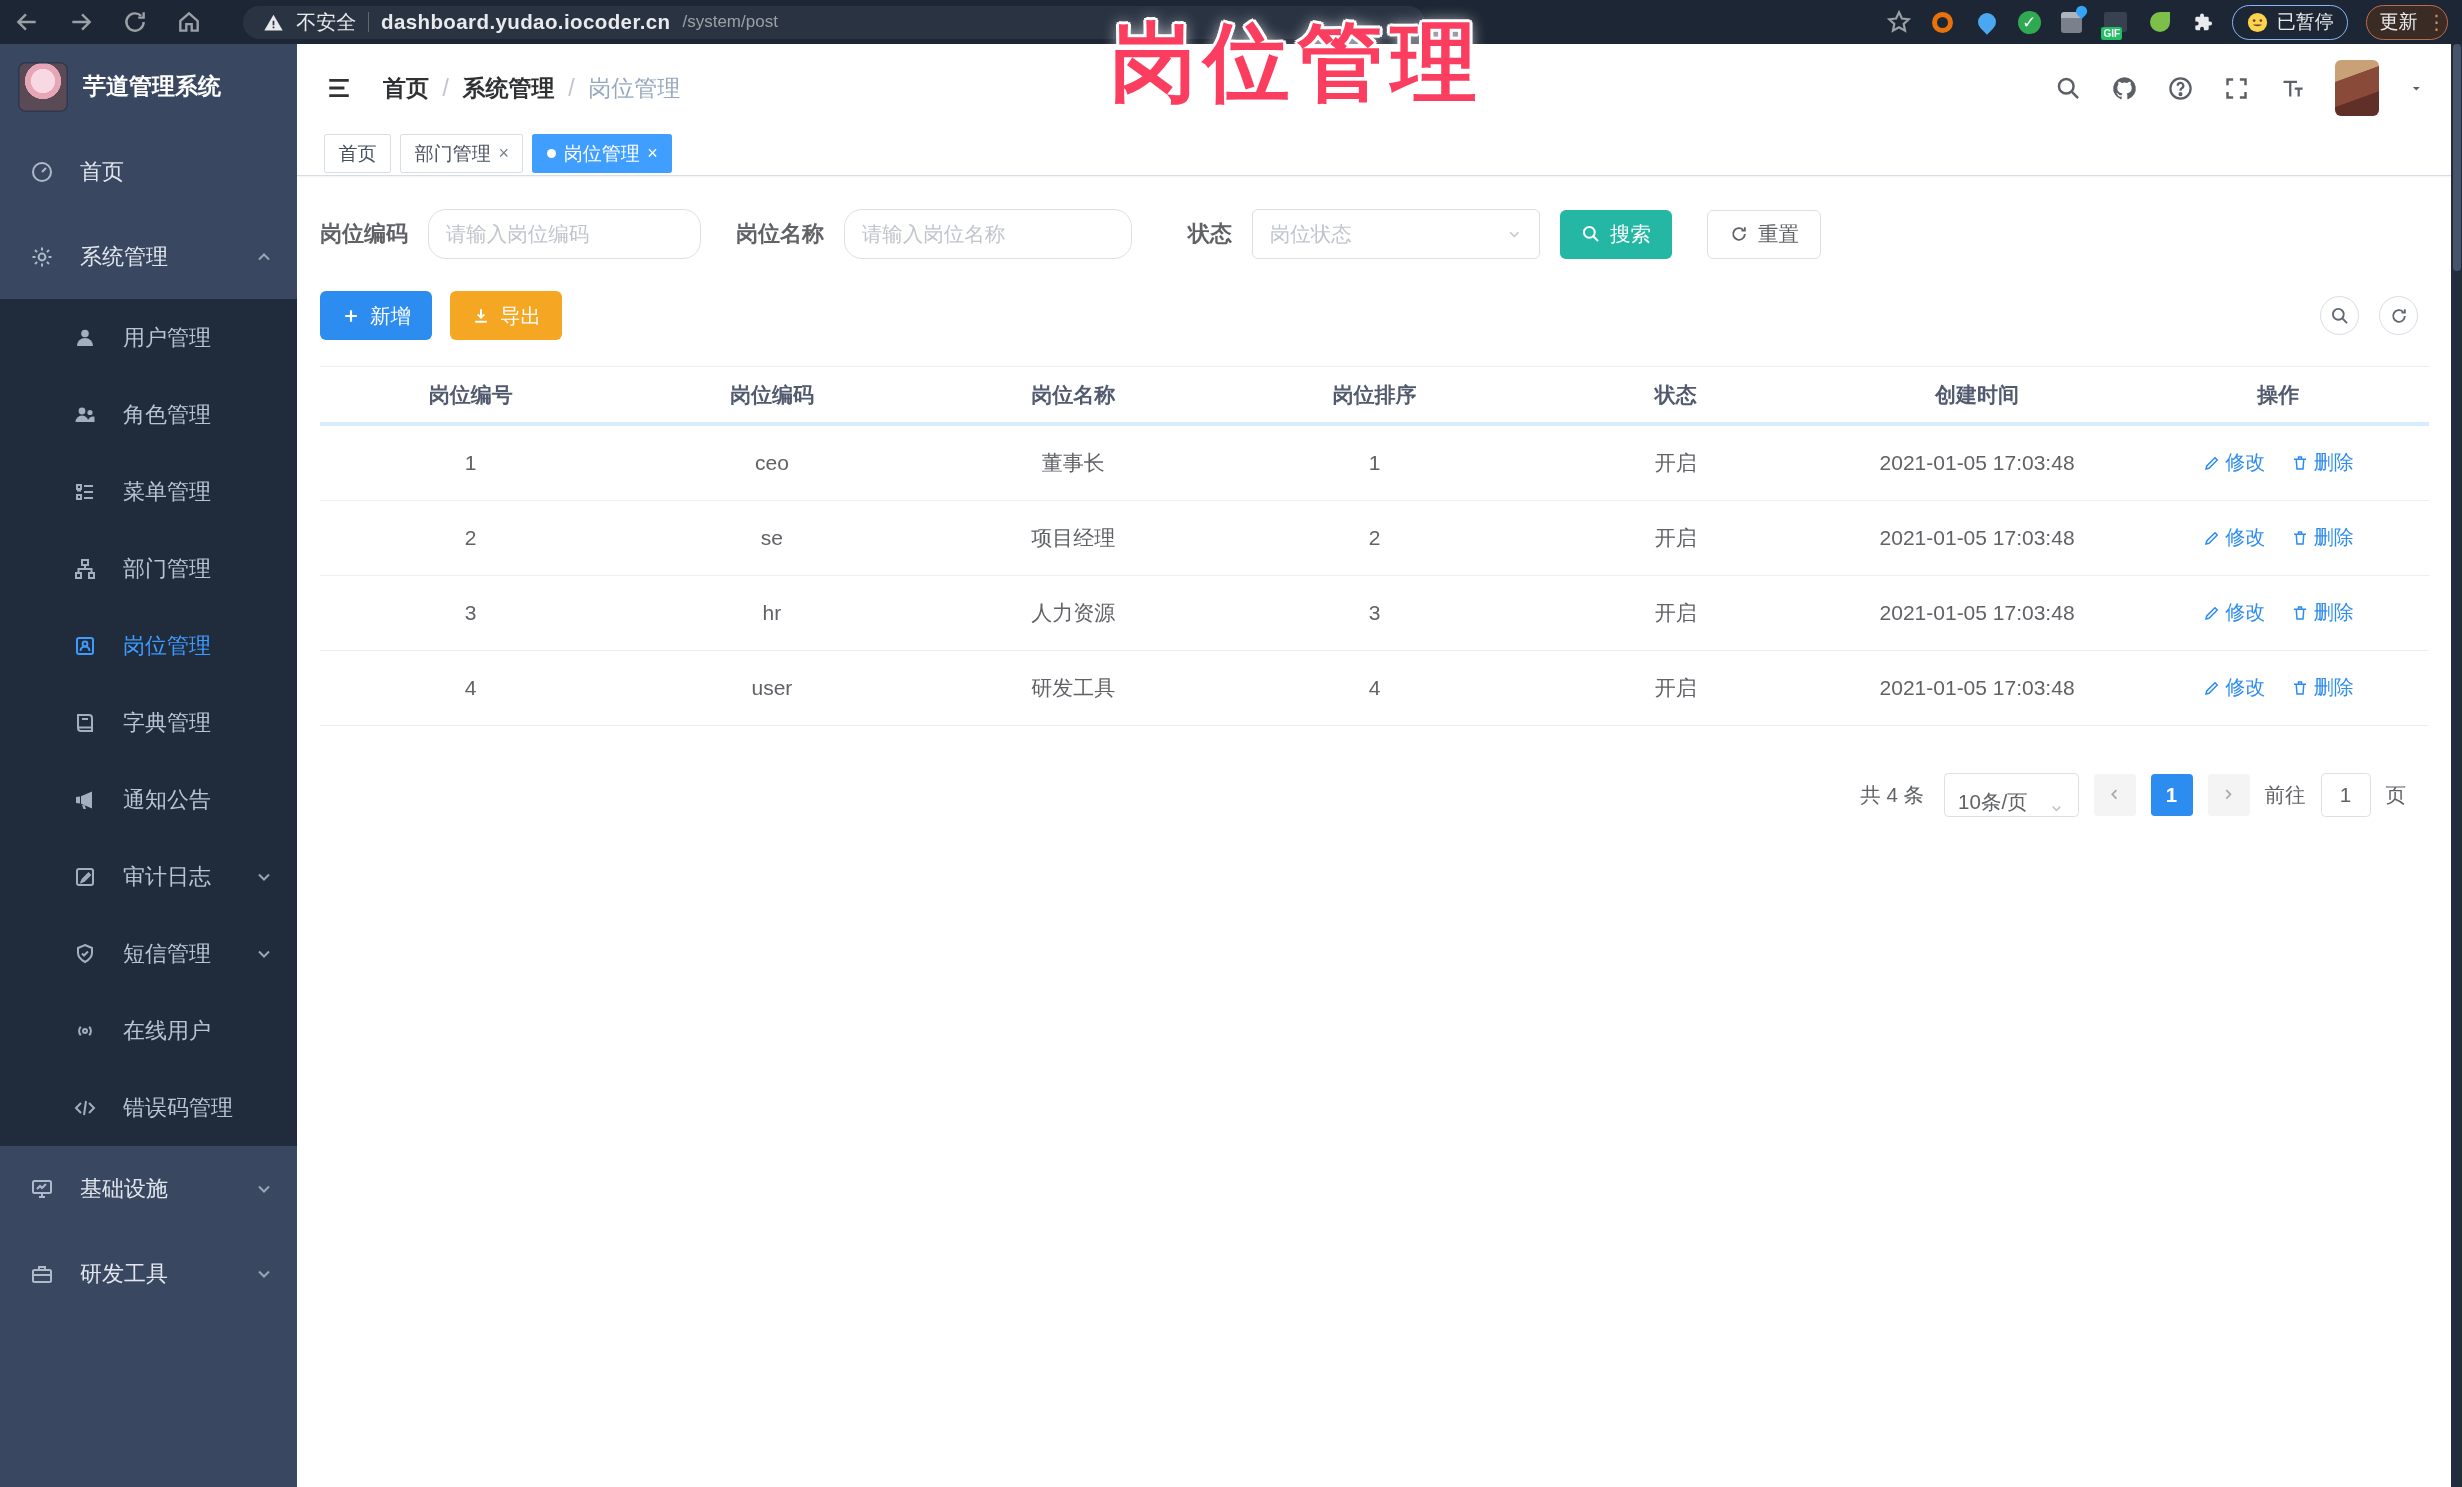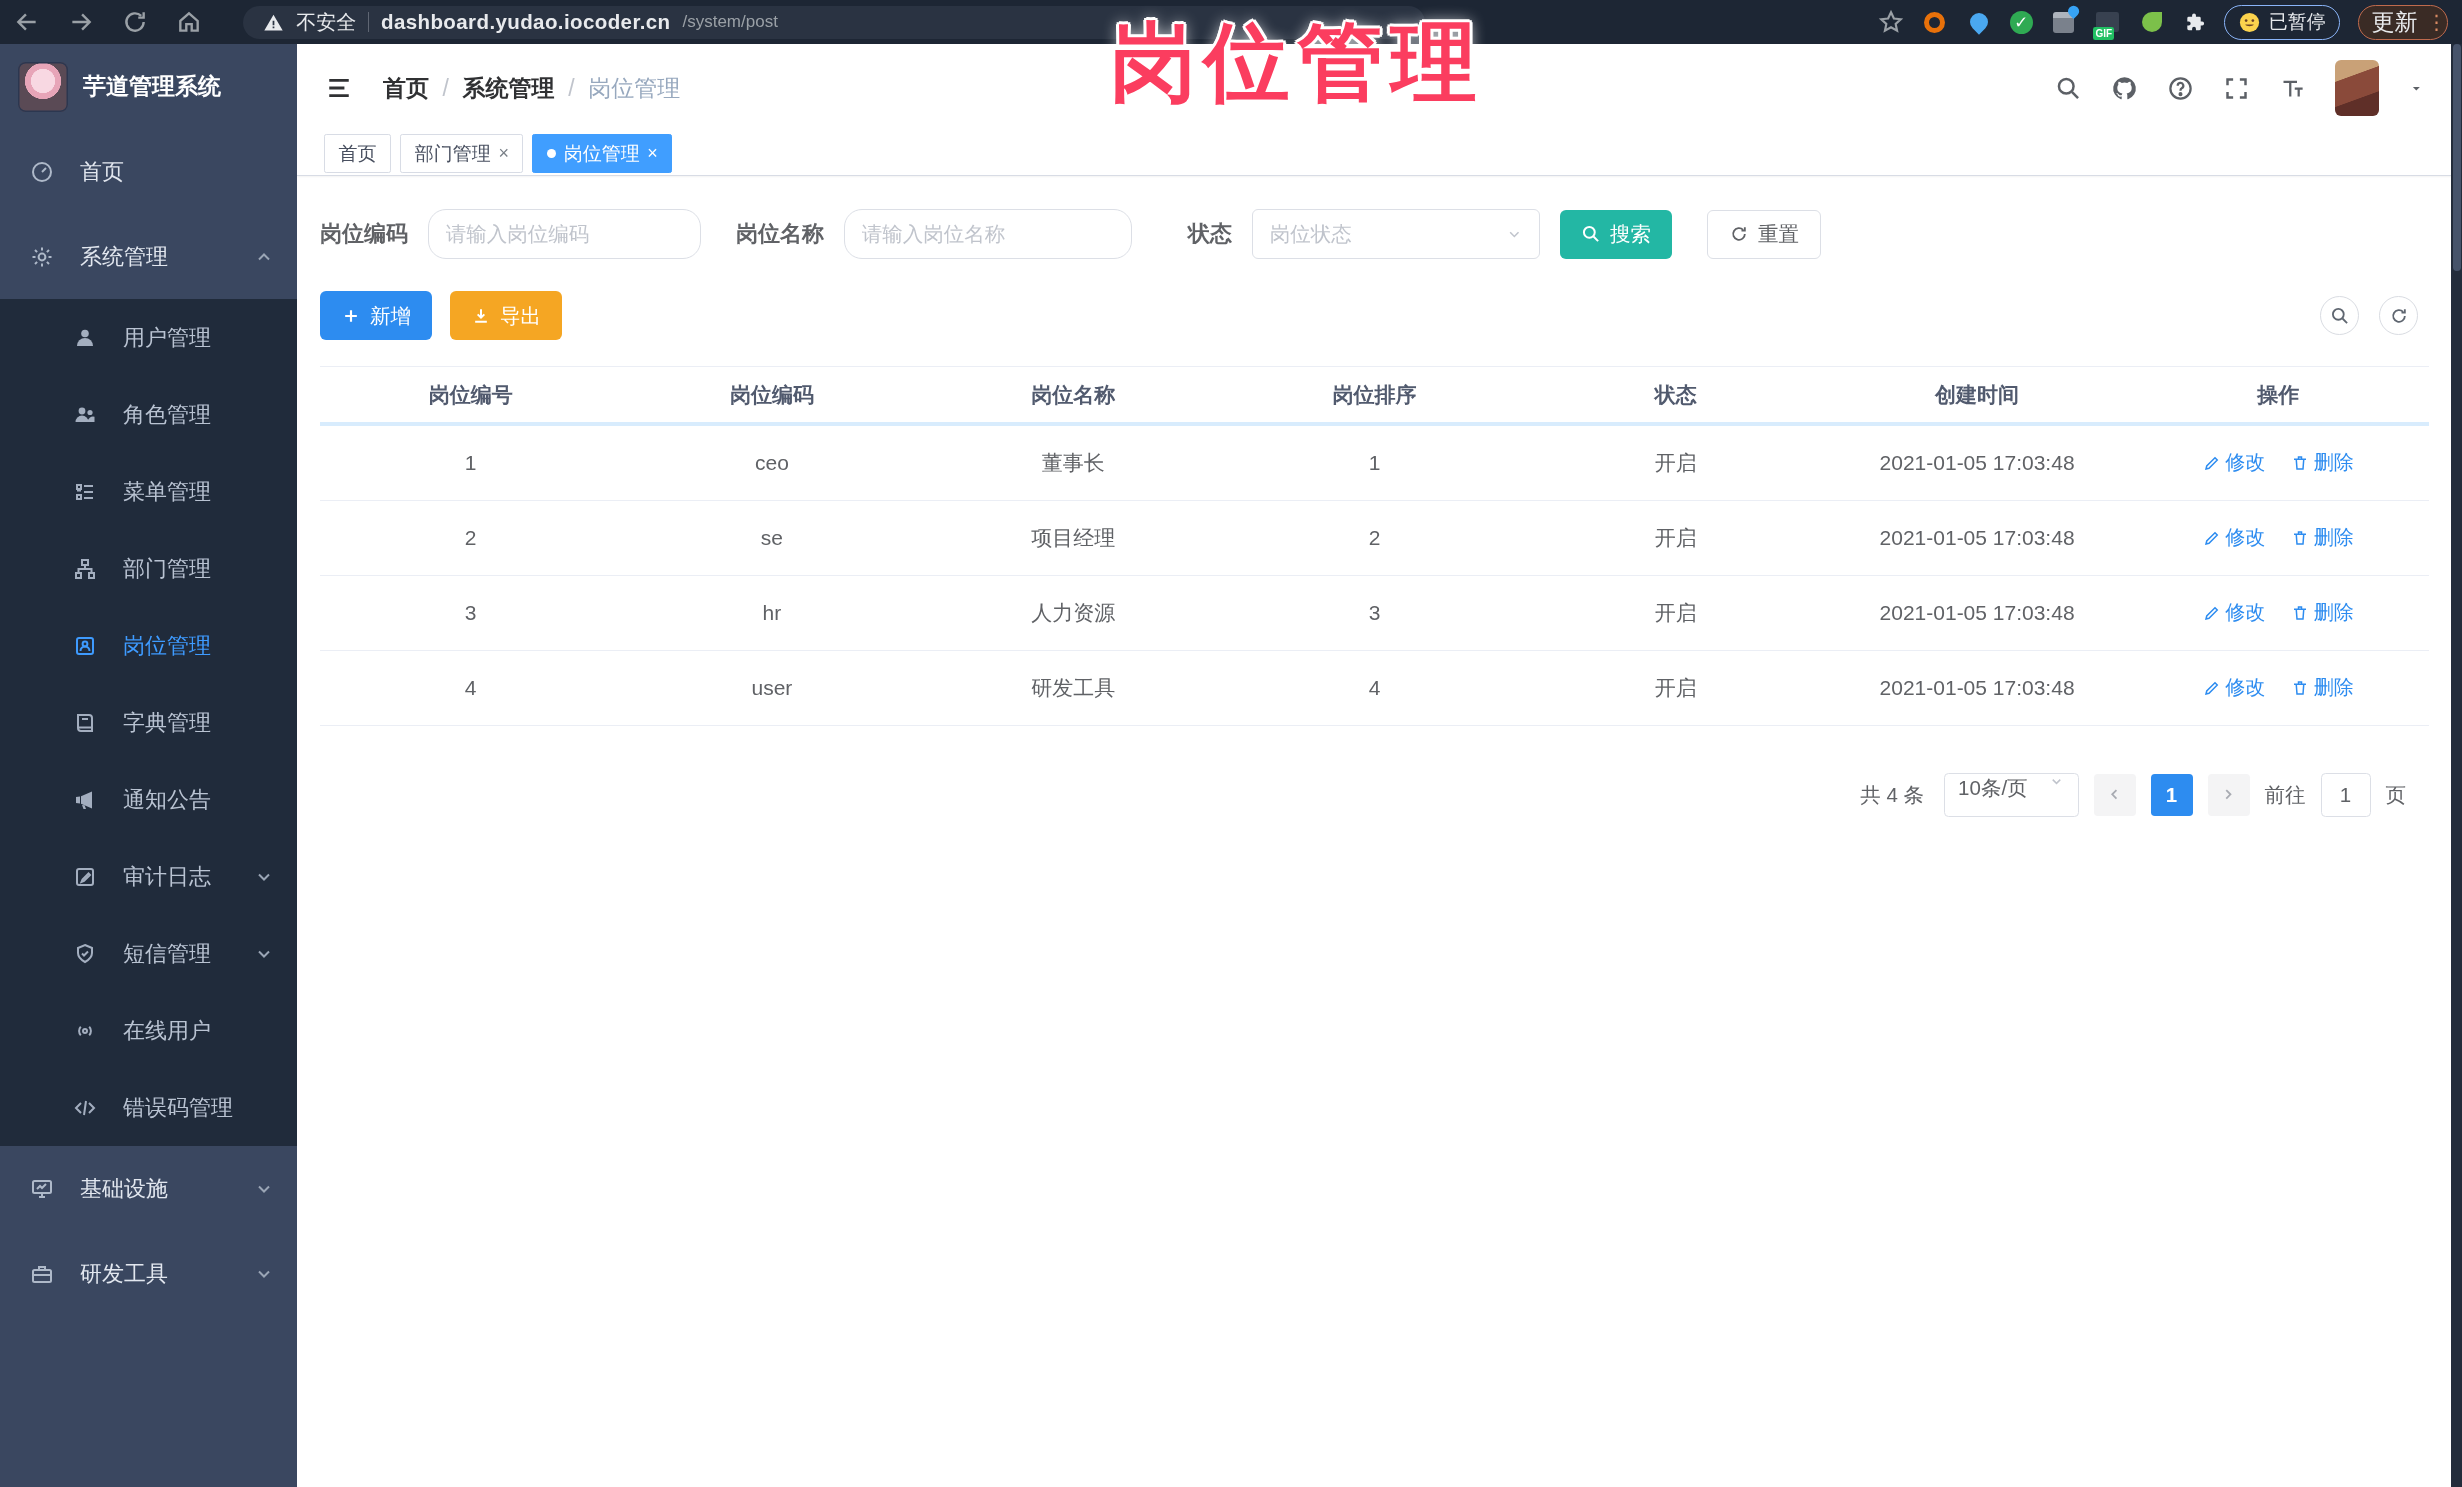--- a/index.html
+++ b/index.html
@@ -24,21 +24,21 @@
   .sliders { width:21px; height:21px; background:linear-gradient(#aeb4bd 30%,#7a818c 30%); border-radius:3px; position:relative; }
   .sliders::after { content:""; position:absolute; right:-4.5px; top:-6px; width:10.6px; height:10.6px; background:#37a3f5; border-radius:50% 50% 50% 0; transform:rotate(-45deg); }
   .gifchip { width:23px; height:20px; background:#384150; border-radius:2.3px; position:relative; }
   .gifchip::after { content:"GIF"; position:absolute; left:-3px; bottom:-7.6px; background:#21c063; color:#fff; font-size:10px; font-weight:700; padding:0.8px 2.3px; border-radius:2.3px; }
   .leaf { width:20px; height:20px; background:#7cc04a; border-radius:50% 0 50% 50%; }
   .puzzle-ic { width:23px; height:23px; color:#e8eaed; }
   .paused-chip { height:35px; border:1.5px solid #8ab4f8; border-radius:17.4px; display:flex; align-items:center; gap:7.6px; padding:0 13.6px; }
   .smiley { width:23px; height:23px; }
   .paused-label { color:#e8eaed; font-size:19px; }
   .update-btn { height:35px; border:1.5px solid #bf6a4d; background:#3a2b25; border-radius:17.4px; display:flex; align-items:center; gap:9px; padding:0 12px; }
-  .update-label { color:#e8eaed; font-size:23px; }
+  .update-label { color:#e8eaed; font-size:19px; }
   .kebab { color:#d98a63; font-size:20px; line-height:6.8px; letter-spacing:0; width:9px; text-align:center; }
 
   
   .sidebar { position:absolute; left:0; top:44px; width:297px; height:1444px; background:#3a4760; z-index:10; }
   .logo-row { height:85px; display:flex; align-items:center; gap:15px; padding:0 18px; }
   .logo-img { width:50px; height:50px; border-radius:7.6px; flex:0 0 auto;
     background:radial-gradient(circle at 50% 38%, #f8d8e2 0 30%, #e7a5b8 31% 45%, #5a4a55 46% 100%); box-shadow:inset 0 0 0 1.5px #2c3750; }
   .logo-title { color:#ffffff; font-size:23px; font-weight:700; }
   .menu { display:flex; flex-direction:column; }
   .m-item { height:85px; display:flex; align-items:center; gap:26px; padding:0 23px 0 30px; color:#e2e7ef; font-size:22px; cursor:pointer; }
@@ -94,21 +94,21 @@
   .th { text-align:center; font-size:21px; font-weight:700; color:#515a6e; }
   .thead-underline { height:3.8px; background:#d8ecfd; }
   .tbody-row { height:75px; align-items:center; border-bottom:0.8px solid #ebeef5; }
   .td { text-align:center; font-size:21px; color:#606266; }
   .ops { display:flex; justify-content:center; gap:26px; }
   .op { display:flex; align-items:center; gap:4.5px; color:#2d8cf0; font-size:20px; cursor:pointer; }
   .op svg { width:18px; height:18px; }
 
   .pag-row { margin-top:47px; display:flex; align-items:center; justify-content:flex-end; gap:15px; padding-right:23px; font-size:20.5px; color:#606266; }
   .pag-total { margin-right:4.5px; }
-  .pag-size { width:135px; height:44px; border:0.8px solid #dcdfe6; border-radius:4.5px; display:flex; align-items:flex-start; justify-content:space-between; padding:0 13.6px; color:#606266; cursor:pointer; background:#fff; }
+  .pag-size { width:135px; height:44px; border:0.8px solid #dcdfe6; border-radius:4.5px; display:flex; align-items:flex-end; justify-content:space-between; padding:0 13.6px; color:#606266; cursor:pointer; background:#fff; }
   .pag-size svg { width:15px; height:15px; color:#c0c4cc; }
   .pg-btn { width:42px; height:42px; background:#f4f4f5; border-radius:3.8px; display:flex; align-items:center; justify-content:center; color:#a8abb2; cursor:pointer; }
   .pg-btn svg { width:16.7px; height:16.7px; }
   .pg-cur { width:42px; height:42px; background:#2d8cf0; color:#fff; border-radius:3.8px; display:flex; align-items:center; justify-content:center; font-weight:700; cursor:default; }
   .goto-input { width:50px; height:44px; border:0.8px solid #dcdfe6; border-radius:4.5px; text-align:center; font-size:20.5px; color:#606266; outline:none; font-family:inherit; }
 
   
   .v-scrollbar { position:absolute; right:0; top:44px; width:10.6px; height:1444px; background:#232c3b; z-index:30; }
   .v-thumb { position:absolute; top:0; left:1.5px; width:7.6px; height:227px; background:#46536a; border-radius:3.8px; }
   .overlay-title { position:absolute; left:1110px; top:4.5px; z-index:60; font-size:86px; font-weight:900; letter-spacing:7.6px; color:#fb3d5f;

